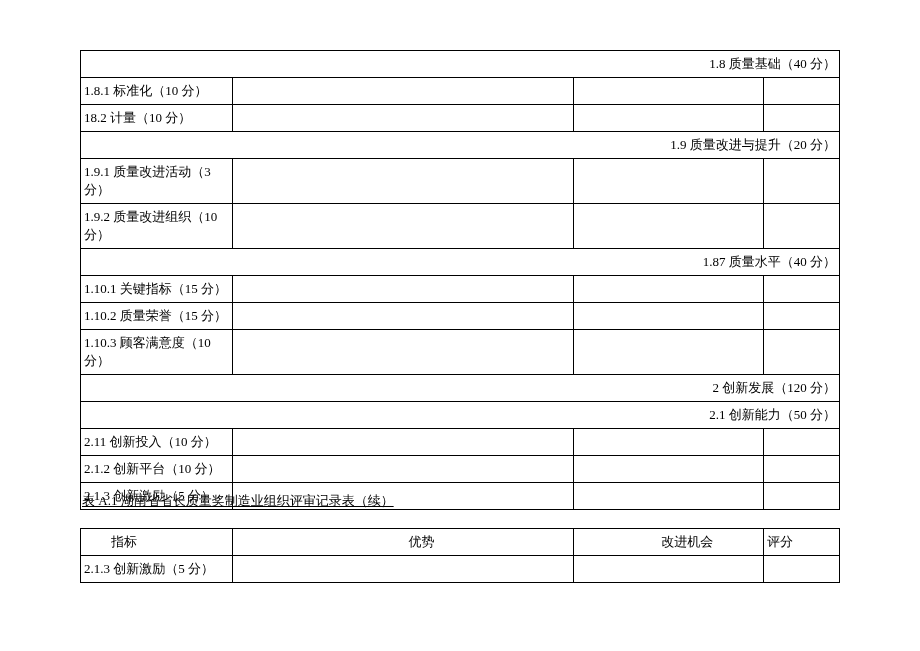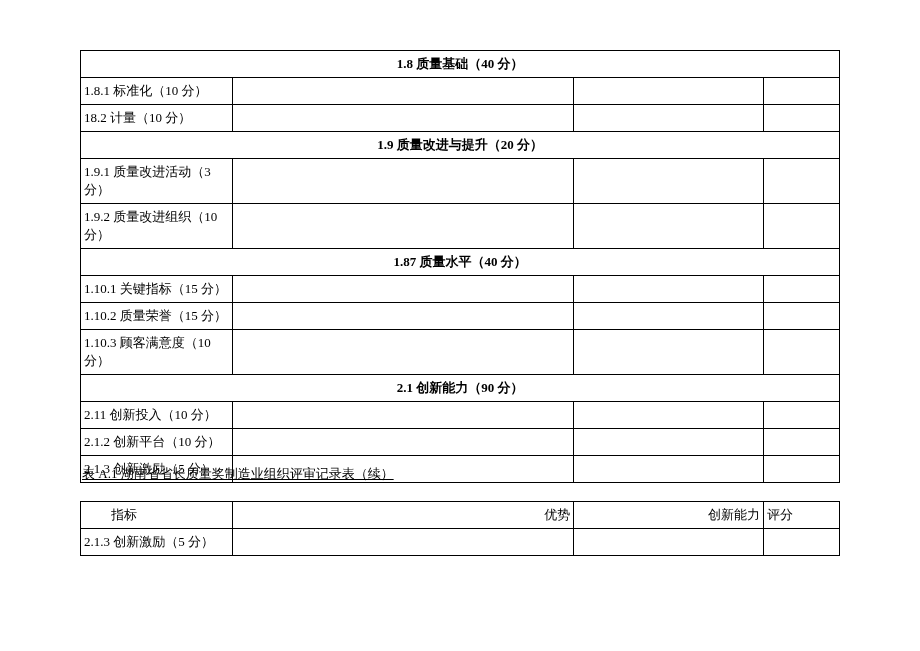--- a/index.html
+++ b/index.html
@@ -23,36 +23,36 @@
     td, th {
       border: 1px solid #000;
       padding: 4px 3px;
       height: 24px;
       vertical-align: middle;
       text-align: left;
       font-weight: normal;
       overflow: hidden;
     }
     .section-header {
-      text-align: center;
-      font-weight: bold;
+      text-align: right;
+      font-weight: normal;
     }
     .caption-text {
       font-size: 13px;
       padding: 6px 0 6px 2px;
       text-decoration: underline;
     }
     .table-gap {
       height: 16px;
     }
     .col-indicator { width: 20%; }
     .col-advantage { width: 45%; }
     .col-improve { width: 25%; }
     .col-score { width: 10%; }
-    .hdr-cell { text-align: right; padding-left: 40px; margin-top: 23px; }
+    .hdr-cell { text-align: center; padding-left: 40px; margin-top: 23px; }
     .hdr-cell-first { text-align: left; padding-left: 30px; font-family: Liberation Mono, monospace; }
   </style>
 </head>
 <body>
 
 <table>
   <colgroup>
     <col class="col-indicator">
     <col class="col-advantage">
     <col class="col-improve">
@@ -107,23 +107,26 @@
       <td></td>
       <td></td>
     </tr>
     <tr>
       <td>1.10.3 顾客满意度（10 分）</td>
       <td></td>
       <td></td>
       <td></td>
     </tr>
 
+    <tr>
+      <td colspan="4" class="section-header">2 创新发展（120 分）</td>
+    </tr>
 
     <tr>
-      <td colspan="4" class="section-header">2.1 创新能力（90 分）</td>
+      <td colspan="4" class="section-header">2.1 创新能力（50 分）</td>
     </tr>
     <tr>
       <td>2.11 创新投入（10 分）</td>
       <td></td>
       <td></td>
       <td></td>
     </tr>
     <tr>
       <td>2.1.2 创新平台（10 分）</td>
       <td></td>
@@ -149,21 +152,21 @@
   <colgroup>
     <col class="col-indicator">
     <col class="col-advantage">
     <col class="col-improve">
     <col class="col-score">
   </colgroup>
   <tbody>
     <tr>
       <td class="hdr-cell-first">指标</td>
       <td class="hdr-cell">优势</td>
-      <td class="hdr-cell">创新能力</td>
+      <td class="hdr-cell">改进机会</td>
       <td>评分</td>
     </tr>
     <tr>
       <td>2.1.3 创新激励（5 分）</td>
       <td></td>
       <td></td>
       <td></td>
     </tr>
   </tbody>
 </table>

